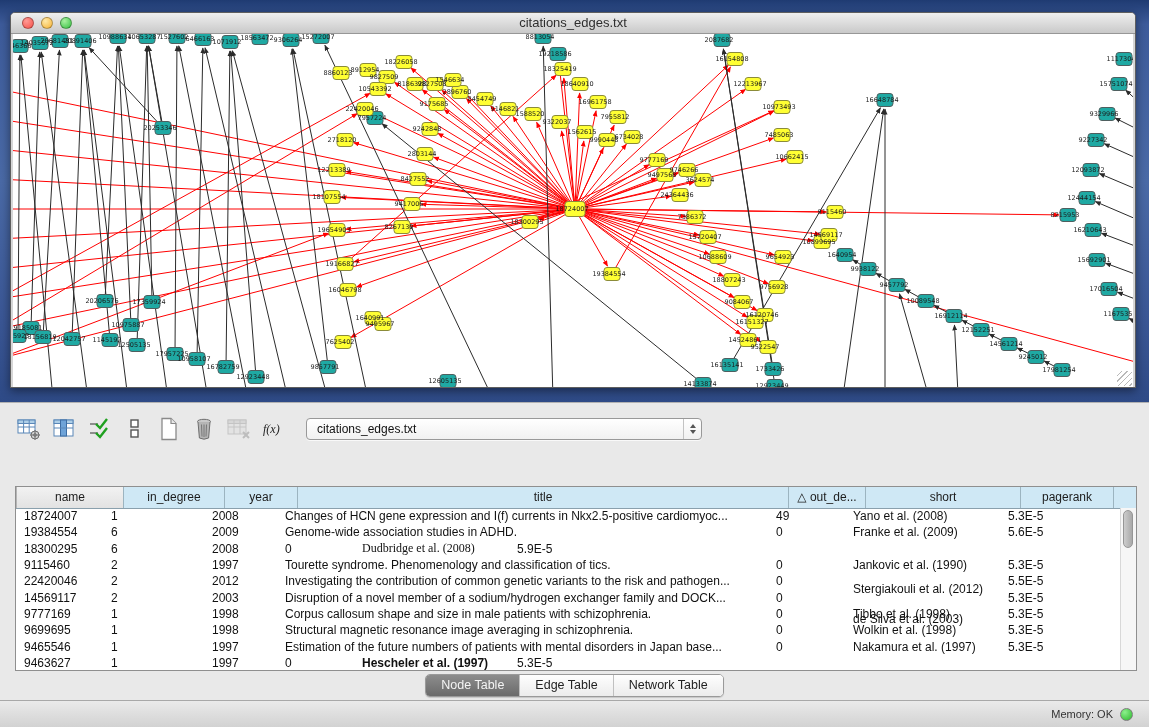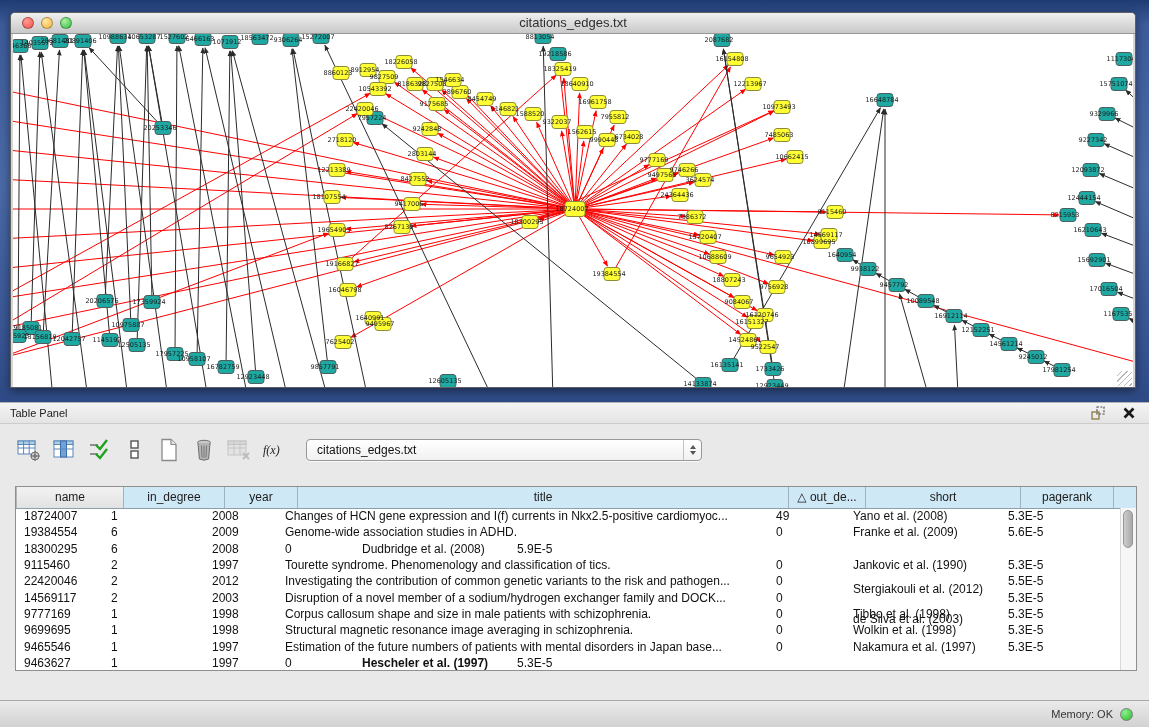--- a/index.html
+++ b/index.html
@@ -507,36 +507,20 @@
           <text x="819" y="180.3" text-anchor="middle" class="nlabel">9115460</text>
           <text x="813" y="203.3" text-anchor="middle" class="nlabel">14569117</text>
           <text x="779" y="125.3" text-anchor="middle" class="nlabel">10662415</text>
         </svg>
       <div class="grip"></div>
     </div>
   </div>
 </div>
 
 <div class="table-panel">
-  <div class="tp-header">
-    <span>Table Panel</span>
-    <span class="sp"></span>
-    <span class="tp-hicon">
-      <svg width="18" height="16">
-          <rect x="2" y="7" width="7" height="7" fill="none" stroke="#8a7a40" stroke-width="1.3"></rect>
-          <rect x="7" y="2" width="7" height="7" fill="none" stroke="#44505a" stroke-width="1.2" stroke-dasharray="2 1.4"></rect>
-        </svg>
-    </span>
-    <span class="tp-hicon">
-      <svg width="14" height="14">
-          <line x1="2.5" y1="2.5" x2="11.5" y2="11.5" stroke="#1a1a1a" stroke-width="2.6"></line>
-          <line x1="11.5" y1="2.5" x2="2.5" y2="11.5" stroke="#1a1a1a" stroke-width="2.6"></line>
-        </svg>
-    </span>
-  </div>
 
   <div class="toolbar">
     <span class="tbtn">
       <svg width="26" height="26">
           <rect x="2" y="4" width="17" height="13" fill="#fff" stroke="#5a87b8"></rect>
           <rect x="2" y="4" width="17" height="3.5" fill="#aecfe8" stroke="#5a87b8"></rect>
           <line x1="7.6" y1="4" x2="7.6" y2="17" stroke="#5a87b8"></line>
           <line x1="13.2" y1="4" x2="13.2" y2="17" stroke="#5a87b8"></line>
           <line x1="2" y1="11" x2="19" y2="11" stroke="#5a87b8"></line>
           <circle cx="19" cy="19" r="4" fill="#cfcfcf" stroke="#6e6e6e"></circle>
@@ -634,21 +618,21 @@
           <div class="tcell" style="width: 491px;">Genome-wide association studies in ADHD.</div>
           <div class="tcell" style="width: 77px;">0</div>
           <div class="tcell" style="width: 155px;">Franke et al. (2009)</div>
           <div class="tcell" style="width: 93px;">5.6E-5</div>
         </div>
         <div class="trow">
           <div class="tcell" style="width: 87px;">18300295</div>
           <div class="tcell" style="width: 101px;">6</div>
           <div class="tcell" style="width: 73px;">2008</div>
           <div class="tcell" style="width: 77px;">0</div>
-          <div class="tcell" style="width: 155px;">Dudbridge et al. (2008)</div>
+          <div class="tcell" style="width: 155px; font-family: Liberation Serif, serif;">Dudbridge et al. (2008)</div>
           <div class="tcell" style="width: 93px;">5.9E-5</div>
         </div>
         <div class="trow">
           <div class="tcell" style="width: 87px;">9115460</div>
           <div class="tcell" style="width: 101px;">2</div>
           <div class="tcell" style="width: 73px;">1997</div>
           <div class="tcell" style="width: 491px;">Tourette syndrome. Phenomenology and classification of tics.</div>
           <div class="tcell" style="width: 77px;">0</div>
           <div class="tcell" style="width: 155px;">Jankovic et al. (1990)</div>
           <div class="tcell" style="width: 93px;">5.3E-5</div>
@@ -705,18 +689,25 @@
           <div class="tcell" style="width: 77px;">0</div>
           <div class="tcell" style="width: 155px; font-weight: bold;">Hescheler et al. (1997)</div>
           <div class="tcell" style="width: 93px;">5.3E-5</div>
         </div>
       </div>
     <div class="vscroll">
       <div class="vthumb"></div>
     </div>
   </div>
 
+  <div class="tabsrow">
+    <div class="seg" id="tabseg">
+        <button class="tab selected">Node Table</button>
+        <button class="tab">Edge Table</button>
+        <button class="tab">Network Table</button>
+      </div>
+  </div>
 </div>
 
 <div class="statusbar">
   <span>Memory: OK</span>
   <span class="memdot"></span>
 </div>
 
 </body></html>

